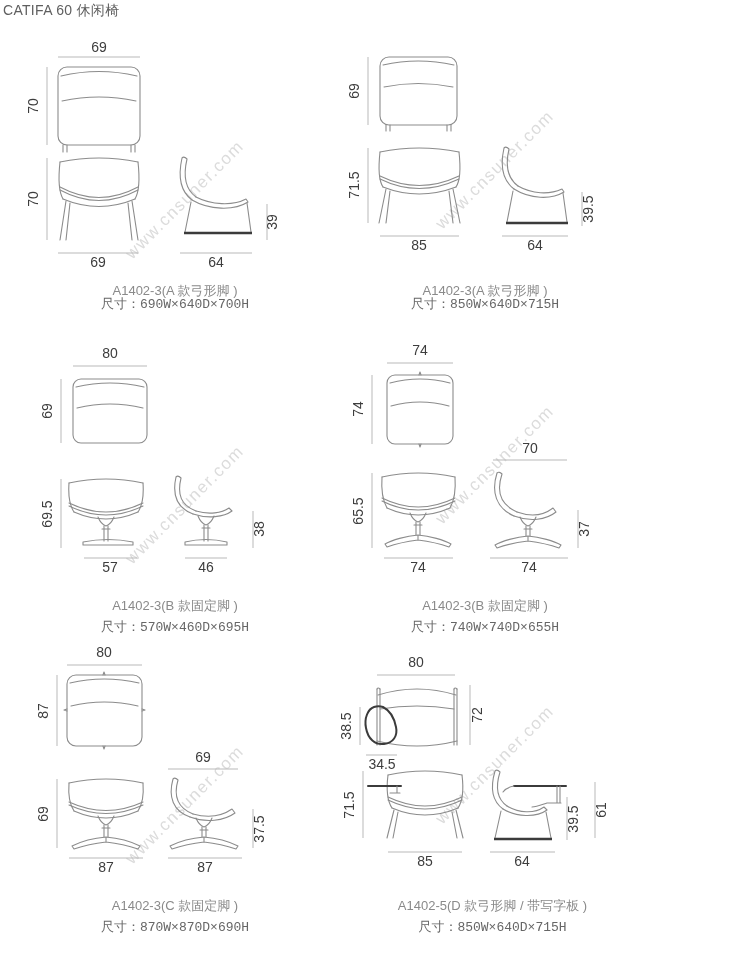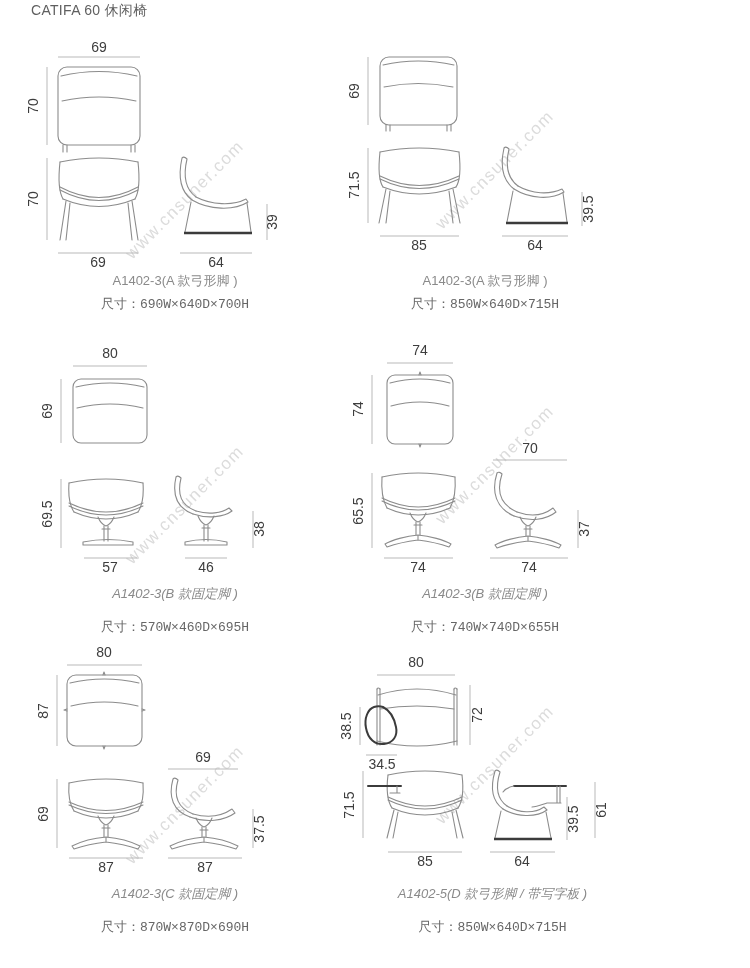--- a/index.html
+++ b/index.html
@@ -1,27 +1,27 @@
 <!DOCTYPE html>
 <html><head>
 <meta charset="utf-8">
 <style>
   html,body{margin:0;padding:0;background:#fff;}
   .page{position:relative;width:750px;height:968px;background:#fff;overflow:hidden;
         font-family:"Liberation Sans",sans-serif;}
-  .title{position:absolute;left:3px;top:2px;font-size:14px;color:#5f5f5f;letter-spacing:.3px;margin-left:28px;}
+  .title{position:absolute;left:3px;top:2px;font-size:14px;color:#5f5f5f;letter-spacing:.3px;}
   .panel{position:absolute;width:290px;height:290px;}
   .panel.wide{width:305px;}
   .wm{position:absolute;left:30px;top:150px;width:250px;text-align:center;
       transform:rotate(-45deg);color:#dcdcdc;font-size:17px;letter-spacing:1.5px;
       pointer-events:none;white-space:nowrap;}
   .cap,.sz{position:absolute;left:0;width:100%;text-align:center;color:#8a8a8a;font-size:13px;}
-  .cap{top:232px;}
+  .cap{top:242px;}
   .sz{top:255px;color:#666;font-family:Liberation Mono, monospace;}
-  .r23 .cap{top:240px;font-style:italic;}
+  .r23 .cap{top:252px;}
   .r23 .sz{top:261px;margin-top:12px;}
   svg.draw{position:absolute;left:0;top:0;overflow:visible;}
   .ln{fill:none;stroke:#8c8c8c;stroke-width:1.1;stroke-linecap:round;stroke-linejoin:round;}
   .dk{fill:none;stroke:#3b3b3b;stroke-width:2.6;}
   .dk2{fill:none;stroke:#3b3b3b;stroke-width:2;stroke-linecap:round;stroke-linejoin:round;}
   .dim{fill:none;stroke:#b9b9b9;stroke-width:1;}
   svg.draw text{font-family:"Liberation Sans",sans-serif;font-size:14px;fill:#3d3d3d;text-anchor:middle;}
 </style>
 </head>
 <body>

